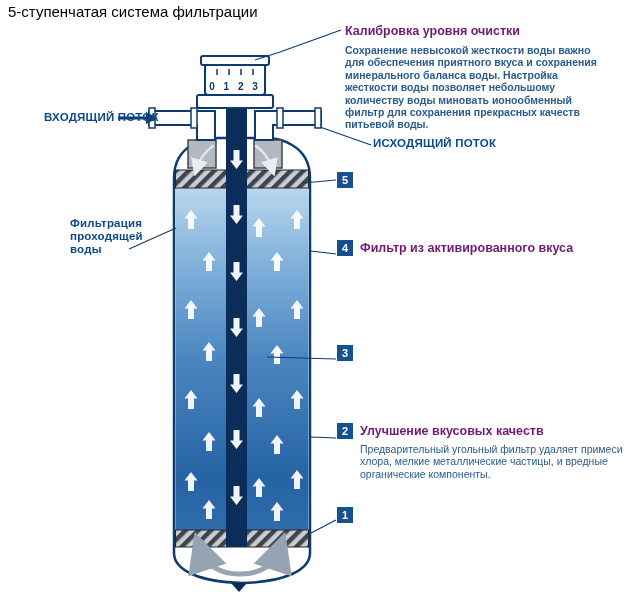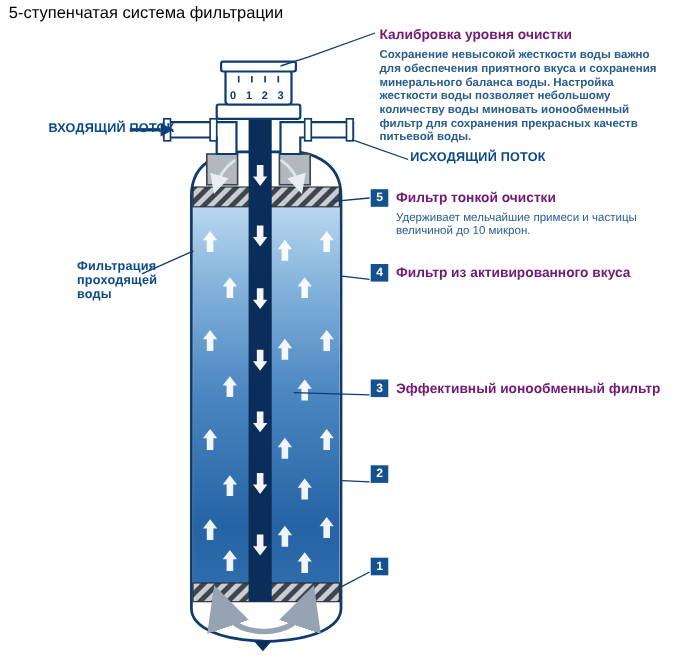--- a/index.html
+++ b/index.html
@@ -147,39 +147,38 @@
     </g>
   </svg>
 
   <div class="abs title">5-ступенчатая система фильтрации</div>
 
   <div class="abs h-blue" style="left:345px;top:24px;">Калибровка уровня очистки</div>
   <div class="abs body-txt" style="left:345px;top:44px;width:258px;font-weight:bold;">Сохранение невысокой жесткости воды важно для обеспечения приятного вкуса и сохранения минерального баланса воды. Настройка жесткости воды позволяет небольшому количеству воды миновать ионообменный фильтр для сохранения прекрасных качеств питьевой воды.</div>
 
   <div class="abs flow-label" style="left:8px;top:111px;padding-left:36px;">ВХОДЯЩИЙ ПОТОК</div>
   <div class="abs flow-label" style="left:373px;top:137px;">ИСХОДЯЩИЙ ПОТОК</div>
-  <div class="abs flow-label" style="left:70px;top:217px;width:92px;line-height:1.15;margin-top:19px;">Фильтрация проходящей воды</div>
+  <div class="abs flow-label" style="left:70px;top:217px;width:92px;line-height:1.15;">Фильтрация проходящей воды</div>
 
   <div class="stage" style="top:172px;height:60px;">
     <div class="badge">5</div>
-    <div class="sh h-blue">Фильтр тонкой очистки</div>
-    <div class="st body-txt">Удерживает мельчайшие примеси и частицы величиной до 10 микрон.</div>
   </div>
 
   <div class="stage" style="top:240px;height:90px;">
     <div class="badge">4</div>
     <div class="sh h-blue">Фильтр из активированного вкуса</div>
   </div>
 
   <div class="stage" style="top:345px;height:70px;">
     <div class="badge">3</div>
-    <div class="sh h-blue">Эффективный ионообменный фильтр</div>
   </div>
 
   <div class="stage" style="top:423px;height:70px;">
     <div class="badge">2</div>
+    <div class="sh h-blue">Улучшение вкусовых качеств</div>
+    <div class="st body-txt">Предварительный угольный фильтр удаляет примеси хлора, мелкие металлические частицы, и вредные органические компоненты.</div>
   </div>
 
   <div class="stage" style="top:507px;height:60px;">
     <div class="badge">1</div>
   </div>
 
 </div>
 
 </body></html>

